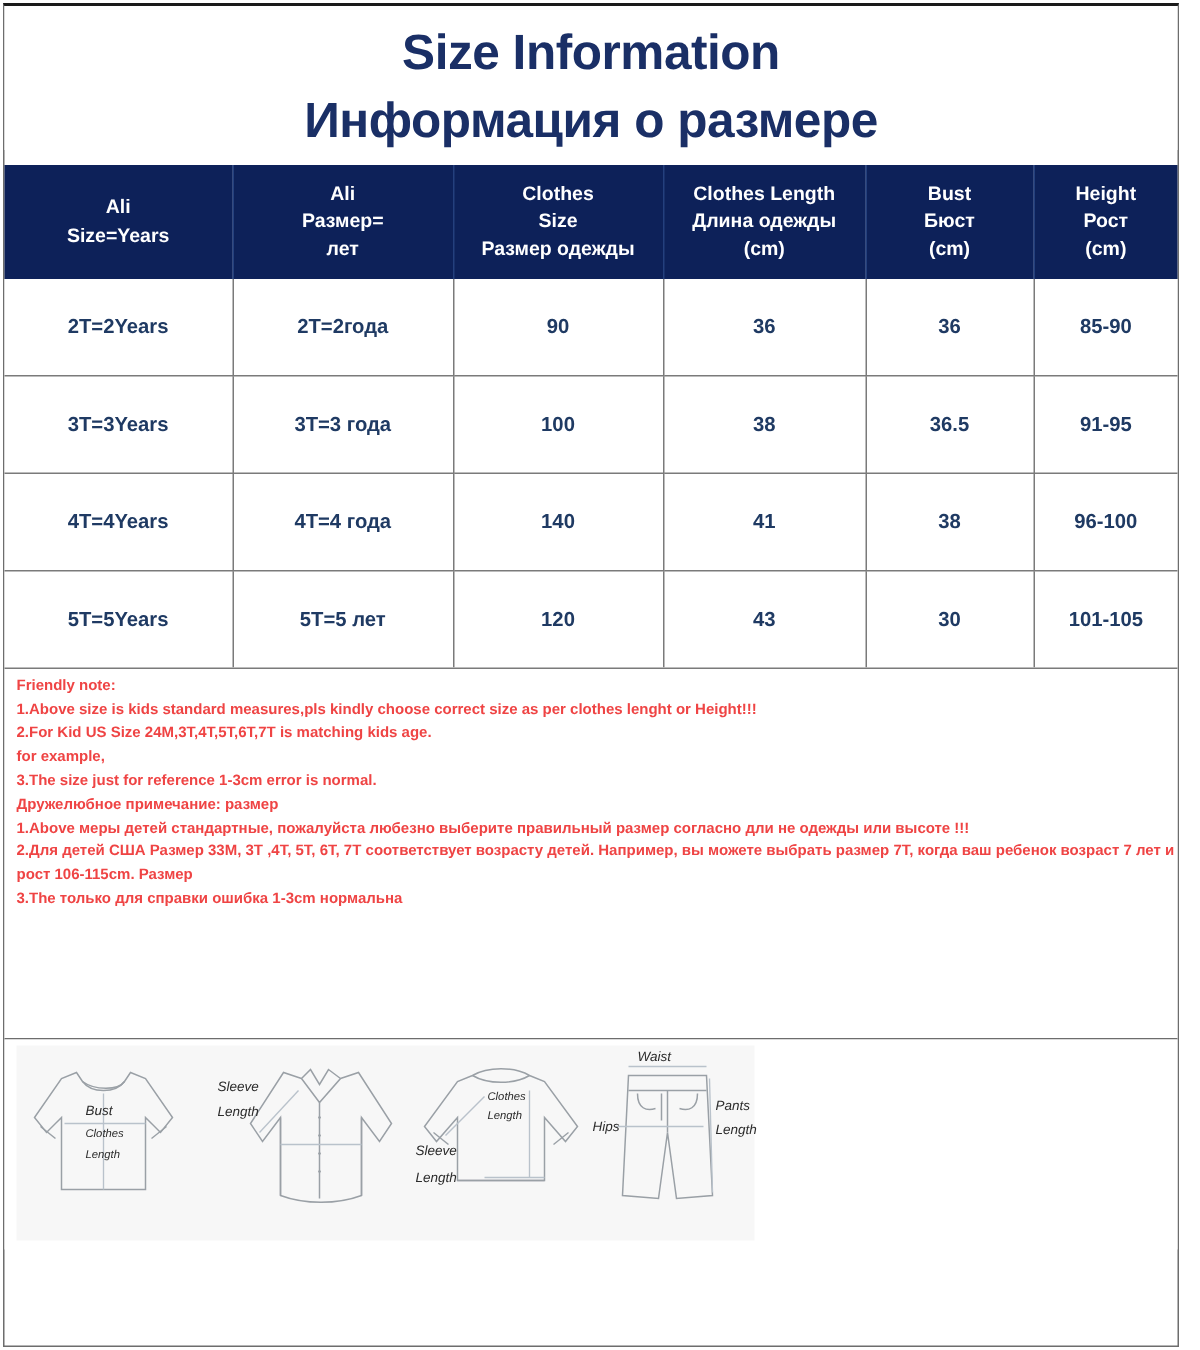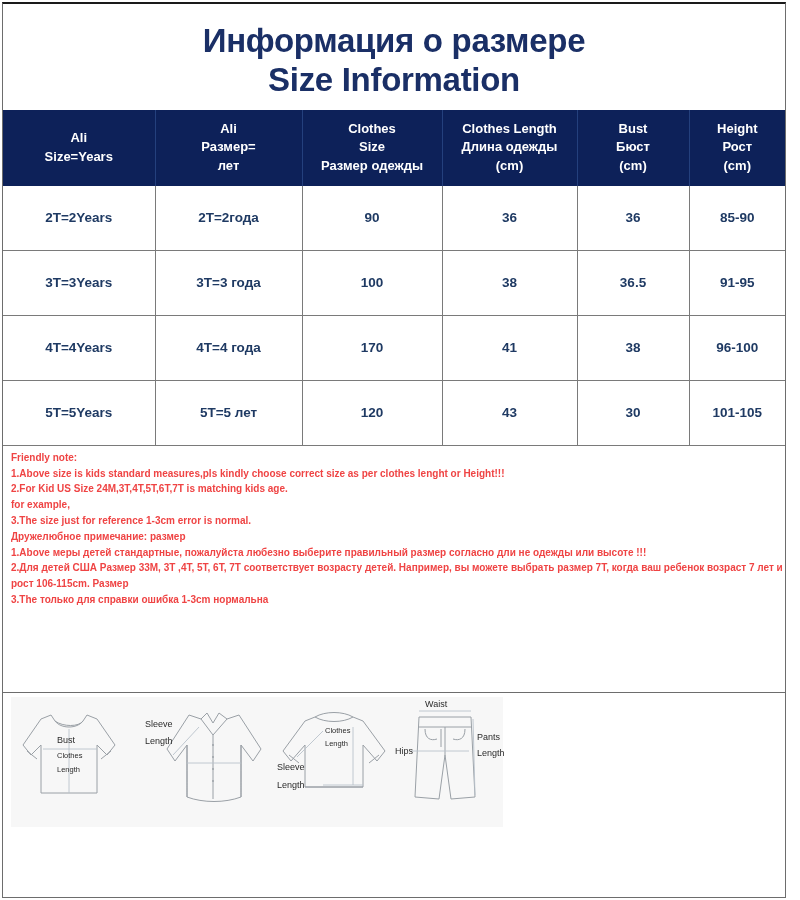--- a/index.html
+++ b/index.html
@@ -138,37 +138,38 @@
     height: 130px;
   }
   .diag svg { display: block; }
   .diag-label {
     position: absolute;
     color: #2b2b2b;
     font-size: 7.5px;
     font-family: "Liberation Sans", sans-serif;
     white-space: nowrap;
     line-height: 1.35;
+    font-style: italic;
   }
   .diag-label.big { font-size: 9px; }
 
   .d1 { left: 8px;   width: 130px; }
   .d2 { left: 140px; width: 135px; }
   .d3 { left: 272px; width: 120px; }
   .d4 { left: 392px; width: 108px; }
 </style>
 </head>
 <body>
 
 <div class="page">
   <div class="frame">
 
     <div class="title-block">
+      <div class="title-line title-en">Size Information</div>
       <div class="title-line title-ru">Информация о размере</div>
-      <div class="title-line title-en">Size Information</div>
     </div>
 
     <table class="size-table">
       <colgroup>
         <col class="c1">
           <col class="c2">
           <col class="c3">
         <col class="c4">
           <col class="c5">
           <col class="c6">
@@ -219,21 +220,21 @@
           <td>3T=3Years</td>
           <td>3T=3 года</td>
           <td>100</td>
           <td>38</td>
           <td>36.5</td>
           <td>91-95</td>
         </tr>
         <tr>
           <td>4T=4Years</td>
           <td>4T=4 года</td>
-          <td>170</td>
+          <td>140</td>
           <td>41</td>
           <td>38</td>
           <td>96-100</td>
         </tr>
         <tr>
           <td>5T=5Years</td>
           <td>5T=5 лет</td>
           <td>120</td>
           <td>43</td>
           <td>30</td>

